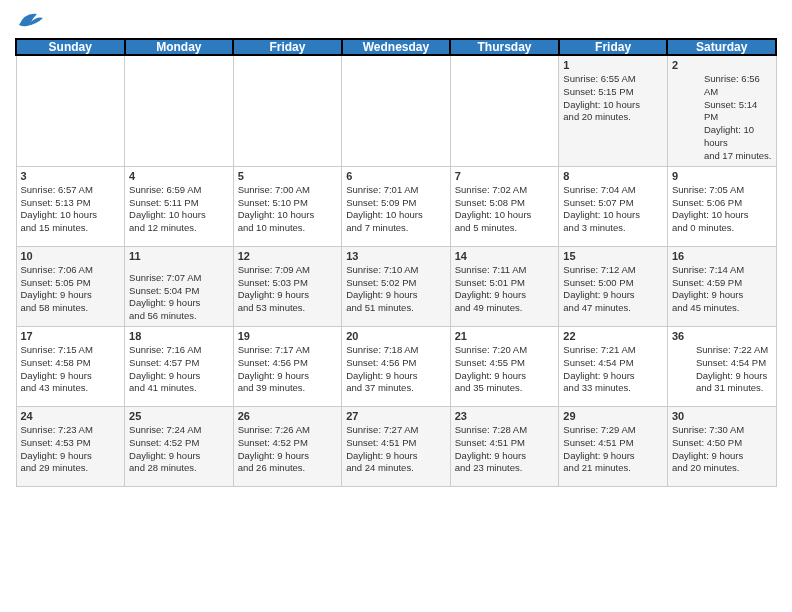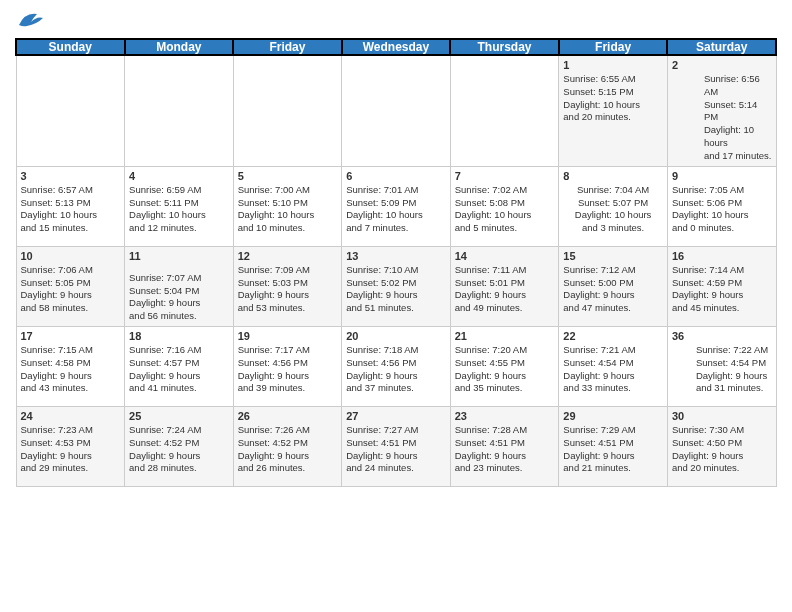--- a/index.html
+++ b/index.html
@@ -191,21 +191,21 @@
           </td>
           <td>
             <span class="day-num">7</span>
             <div class="day-info" style="white-space: pre-line;">Sunrise: 7:02 AM
 Sunset: 5:08 PM
 Daylight: 10 hours
 and 5 minutes.</div>
           </td>
           <td>
             <span class="day-num">8</span>
-            <div class="day-info" style="white-space: pre-line; text-align: center;">Sunrise: 7:04 AM
+            <div class="day-info" style="white-space: pre-line;">Sunrise: 7:04 AM
 Sunset: 5:07 PM
 Daylight: 10 hours
 and 3 minutes.</div>
           </td>
           <td>
             <span class="day-num">9</span>
             <div class="day-info" style="white-space: pre-line;">Sunrise: 7:05 AM
 Sunset: 5:06 PM
 Daylight: 10 hours
 and 0 minutes.</div>

